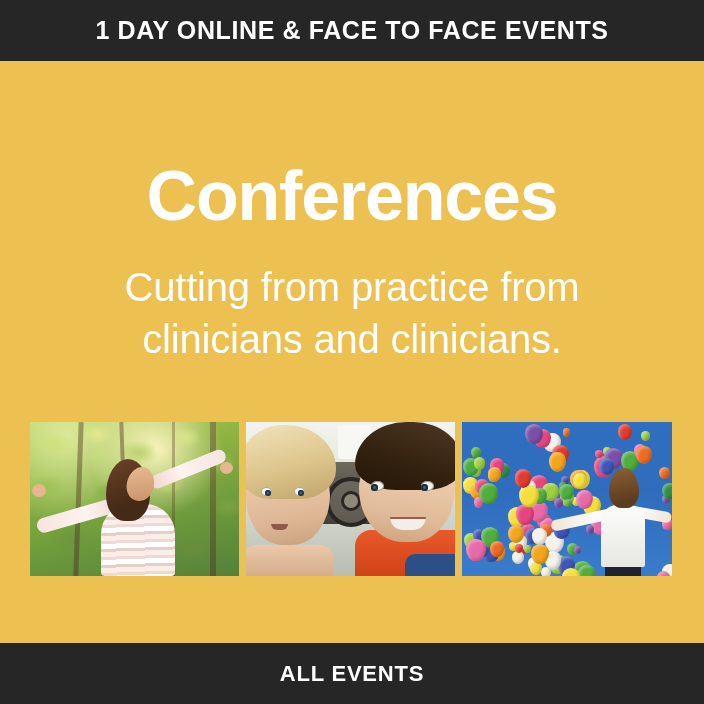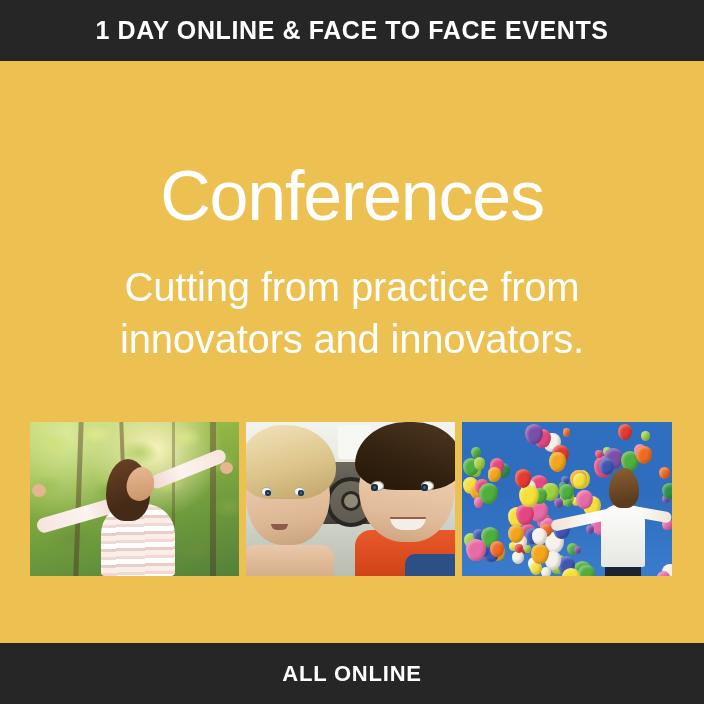--- a/index.html
+++ b/index.html
@@ -49,21 +49,21 @@
     background: #ecc051;
   }
 
   .headline {
     position: absolute;
     left: 0; top: 53px;
     width: 704px;
     text-align: center;
     color: #ffffff;
     font-size: 70px;
-    font-weight: normal;
+    font-weight: bold;
     letter-spacing: -1.2px;
     line-height: 1;
   }
 
   .subhead {
     position: absolute;
     left: 0; top: 160px;
     width: 704px;
     text-align: center;
     color: #ffffff;
@@ -396,21 +396,21 @@
   <div class="top-banner">
     <span class="top-banner-text">1 DAY ONLINE &amp; FACE TO FACE EVENTS</span>
   </div>
 
   <div class="body-area">
 
     <h1 class="headline">Conferences</h1>
 
     <p class="subhead">
       <span class="subhead-line">Cutting from practice from</span>
-      <span class="subhead-line">innovators and innovators.</span>
+      <span class="subhead-line">clinicians and clinicians.</span>
     </p>
 
     <div class="photo-strip">
 
       <div class="photo photo-1">
         <div class="layer p1-sky"></div>
         <div class="layer p1-foliage"></div>
         <div class="layer p1-trunk p1-t1"></div>
         <div class="layer p1-trunk p1-t2"></div>
         <div class="layer p1-trunk p1-t3"></div>
@@ -556,16 +556,16 @@
         <div class="layer p3-arm-r"></div>
         <div class="layer p3-woman-skirt"></div>
         <div class="layer p3-woman-top"></div>
         <div class="layer p3-woman-hair"></div>
       </div>
 
     </div>
   </div>
 
   <div class="bottom-banner">
-    <span class="bottom-banner-text">ALL ONLINE</span>
+    <span class="bottom-banner-text">ALL EVENTS</span>
   </div>
 
 </div>
 
 </body></html>

